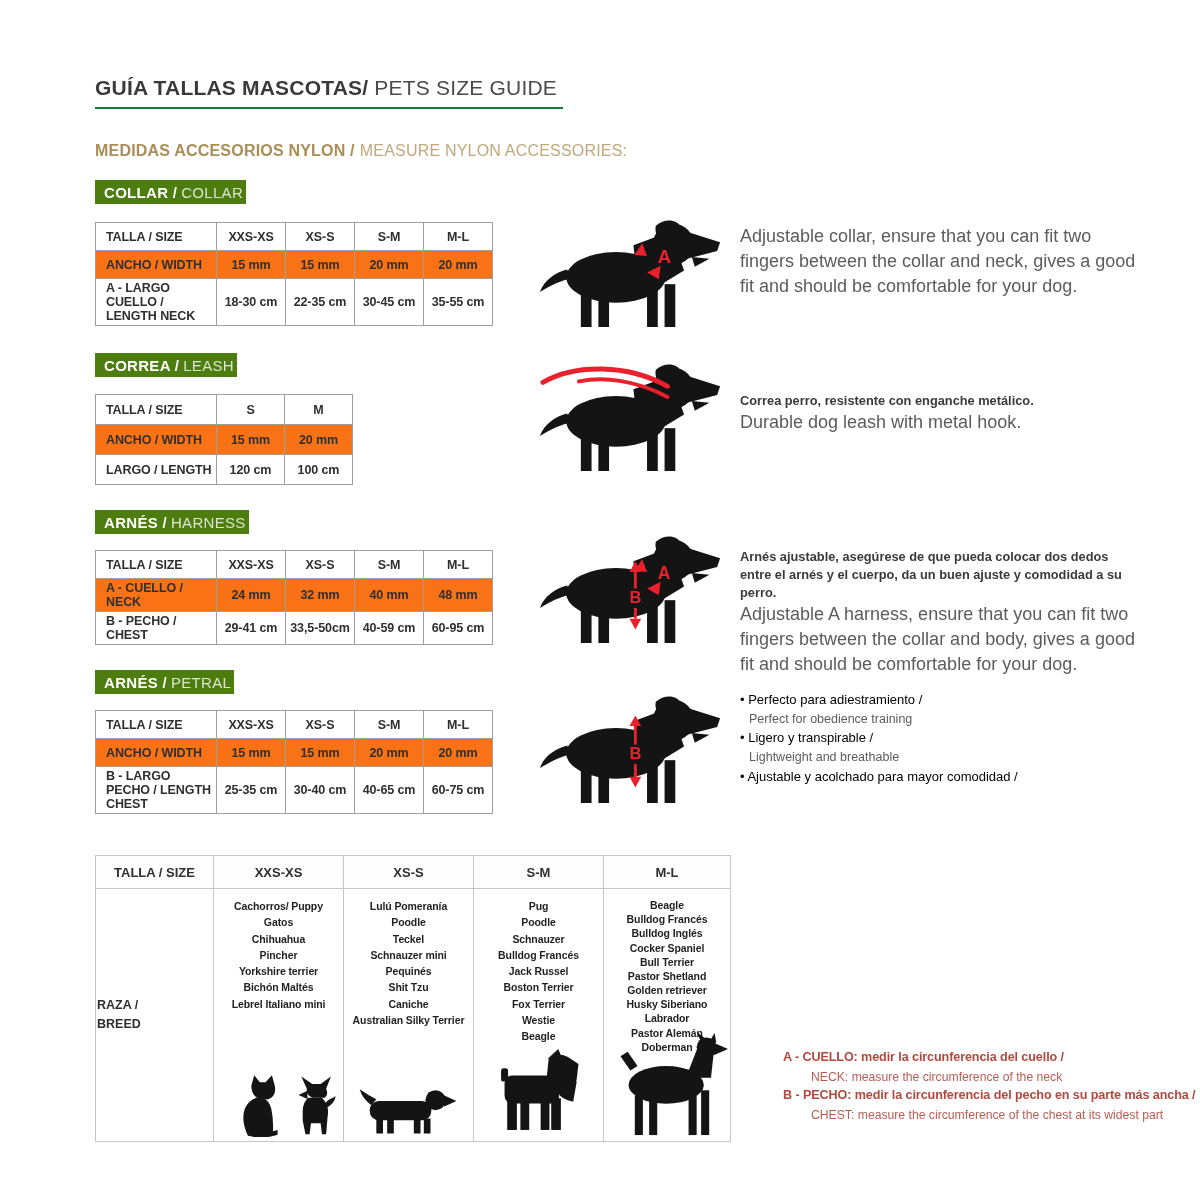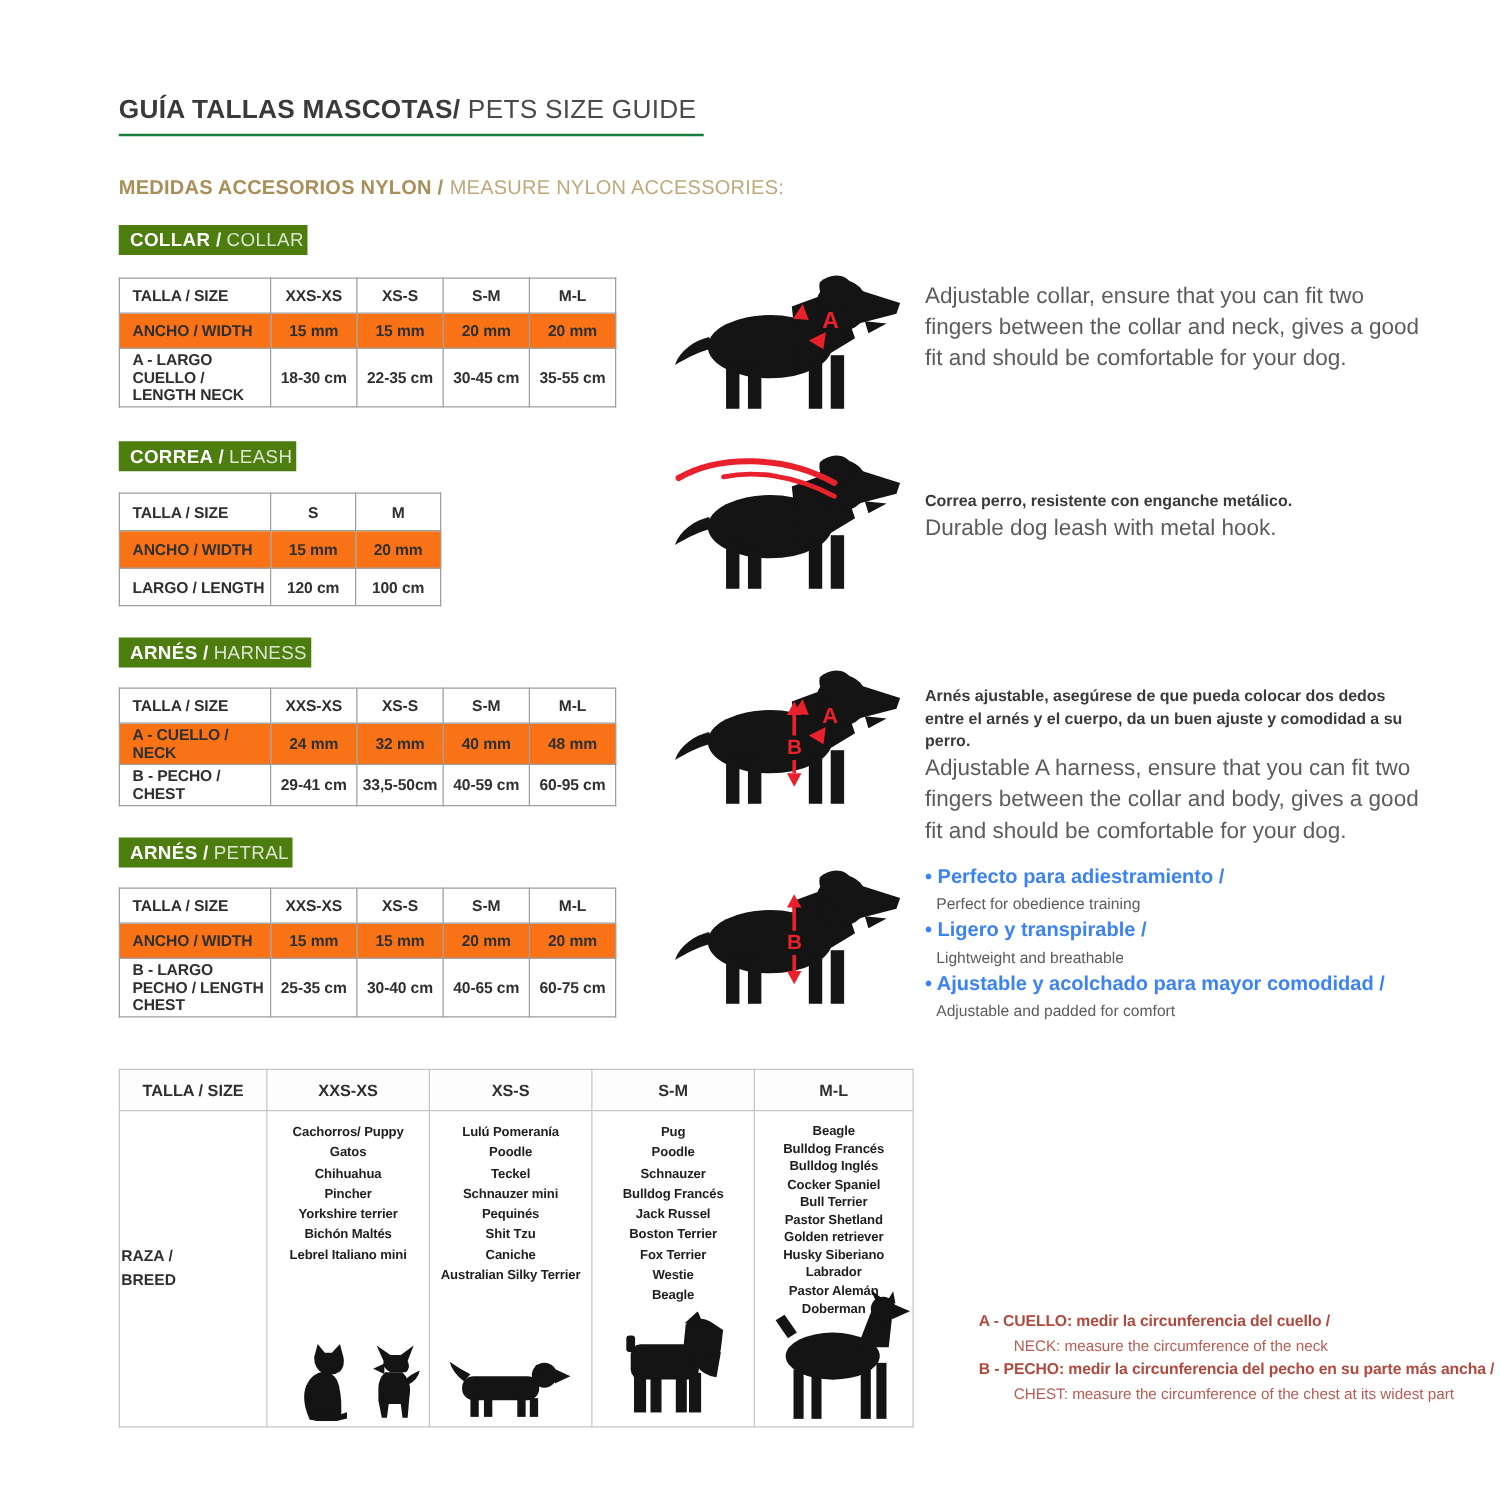--- a/index.html
+++ b/index.html
@@ -27,21 +27,21 @@
                         text-align:center; padding:2px 4px; letter-spacing:-0.1px; }
   table.size-table td.lbl { text-align:left; padding-left:10px; }
   table.size-table tr.gray td { background:#f97316; }
 
   
   .desc { width:400px; }
   .desc .es { font-weight:bold; color:#3a3a3a; font-size:12.8px; line-height:1.4; }
   .desc .en { font-weight:normal; color:#5c5c5c; font-size:18px; line-height:1.4; }
 
   .bullets { width:420px; }
-  .bullets .row-es { font-weight:bold; color:#3b82f6; font-size:16px; line-height:1.5; }
+  .bullets .row-es { font-weight:normal; color:#000000; font-size:13px; line-height:1.5; }
   .bullets .row-en { color:#5c5c5c; font-size:12.5px; line-height:1.5; margin-left:9px; }
 
   
   table.breed-table { border-collapse:collapse; table-layout:fixed; background:#fff; }
   table.breed-table td { border:1px solid #c6c6c6; }
   table.breed-table tr.bh td { height:30px; font-weight:bold; font-size:13px; color:#2f2f2f; text-align:center; background:#fdfdfd; }
   .breed-cell { position:relative; height:250px; vertical-align:top; }
   .breed-list { margin-top:8px; }
   .breed-list div { font-weight:bold; font-size:10.5px; line-height:1.55; color:#1f1f1f; text-align:center; letter-spacing:-0.1px; }
   .breed-list.tight div { line-height:1.35; }
@@ -327,21 +327,20 @@
       <line x1="100" y1="74" x2="100" y2="87" stroke="#e8212d" stroke-width="3"></line>
       <path d="M100 98 l-6 -11 h12 z" fill="#e8212d"></path>
     </g>
   </svg>
   <div class="abs bullets" style="left:740px; top:690px;">
     <div class="row-es">• <span>Perfecto para adiestramiento /</span></div>
     <div class="row-en">Perfect for obedience training</div>
     <div class="row-es">• <span>Ligero y transpirable /</span></div>
     <div class="row-en">Lightweight and breathable</div>
     <div class="row-es">• <span>Ajustable y acolchado para mayor comodidad /</span></div>
-    <div class="row-en">Adjustable and padded for comfort</div>
   </div>
 
   <table class="abs breed-table" style="left:95px; top:855px; width:635px;">
     <colgroup>
         <col style="width:118px">
         <col style="width:130px">
         <col style="width:130px">
         <col style="width:130px">
         <col style="width:127px">
       </colgroup>

